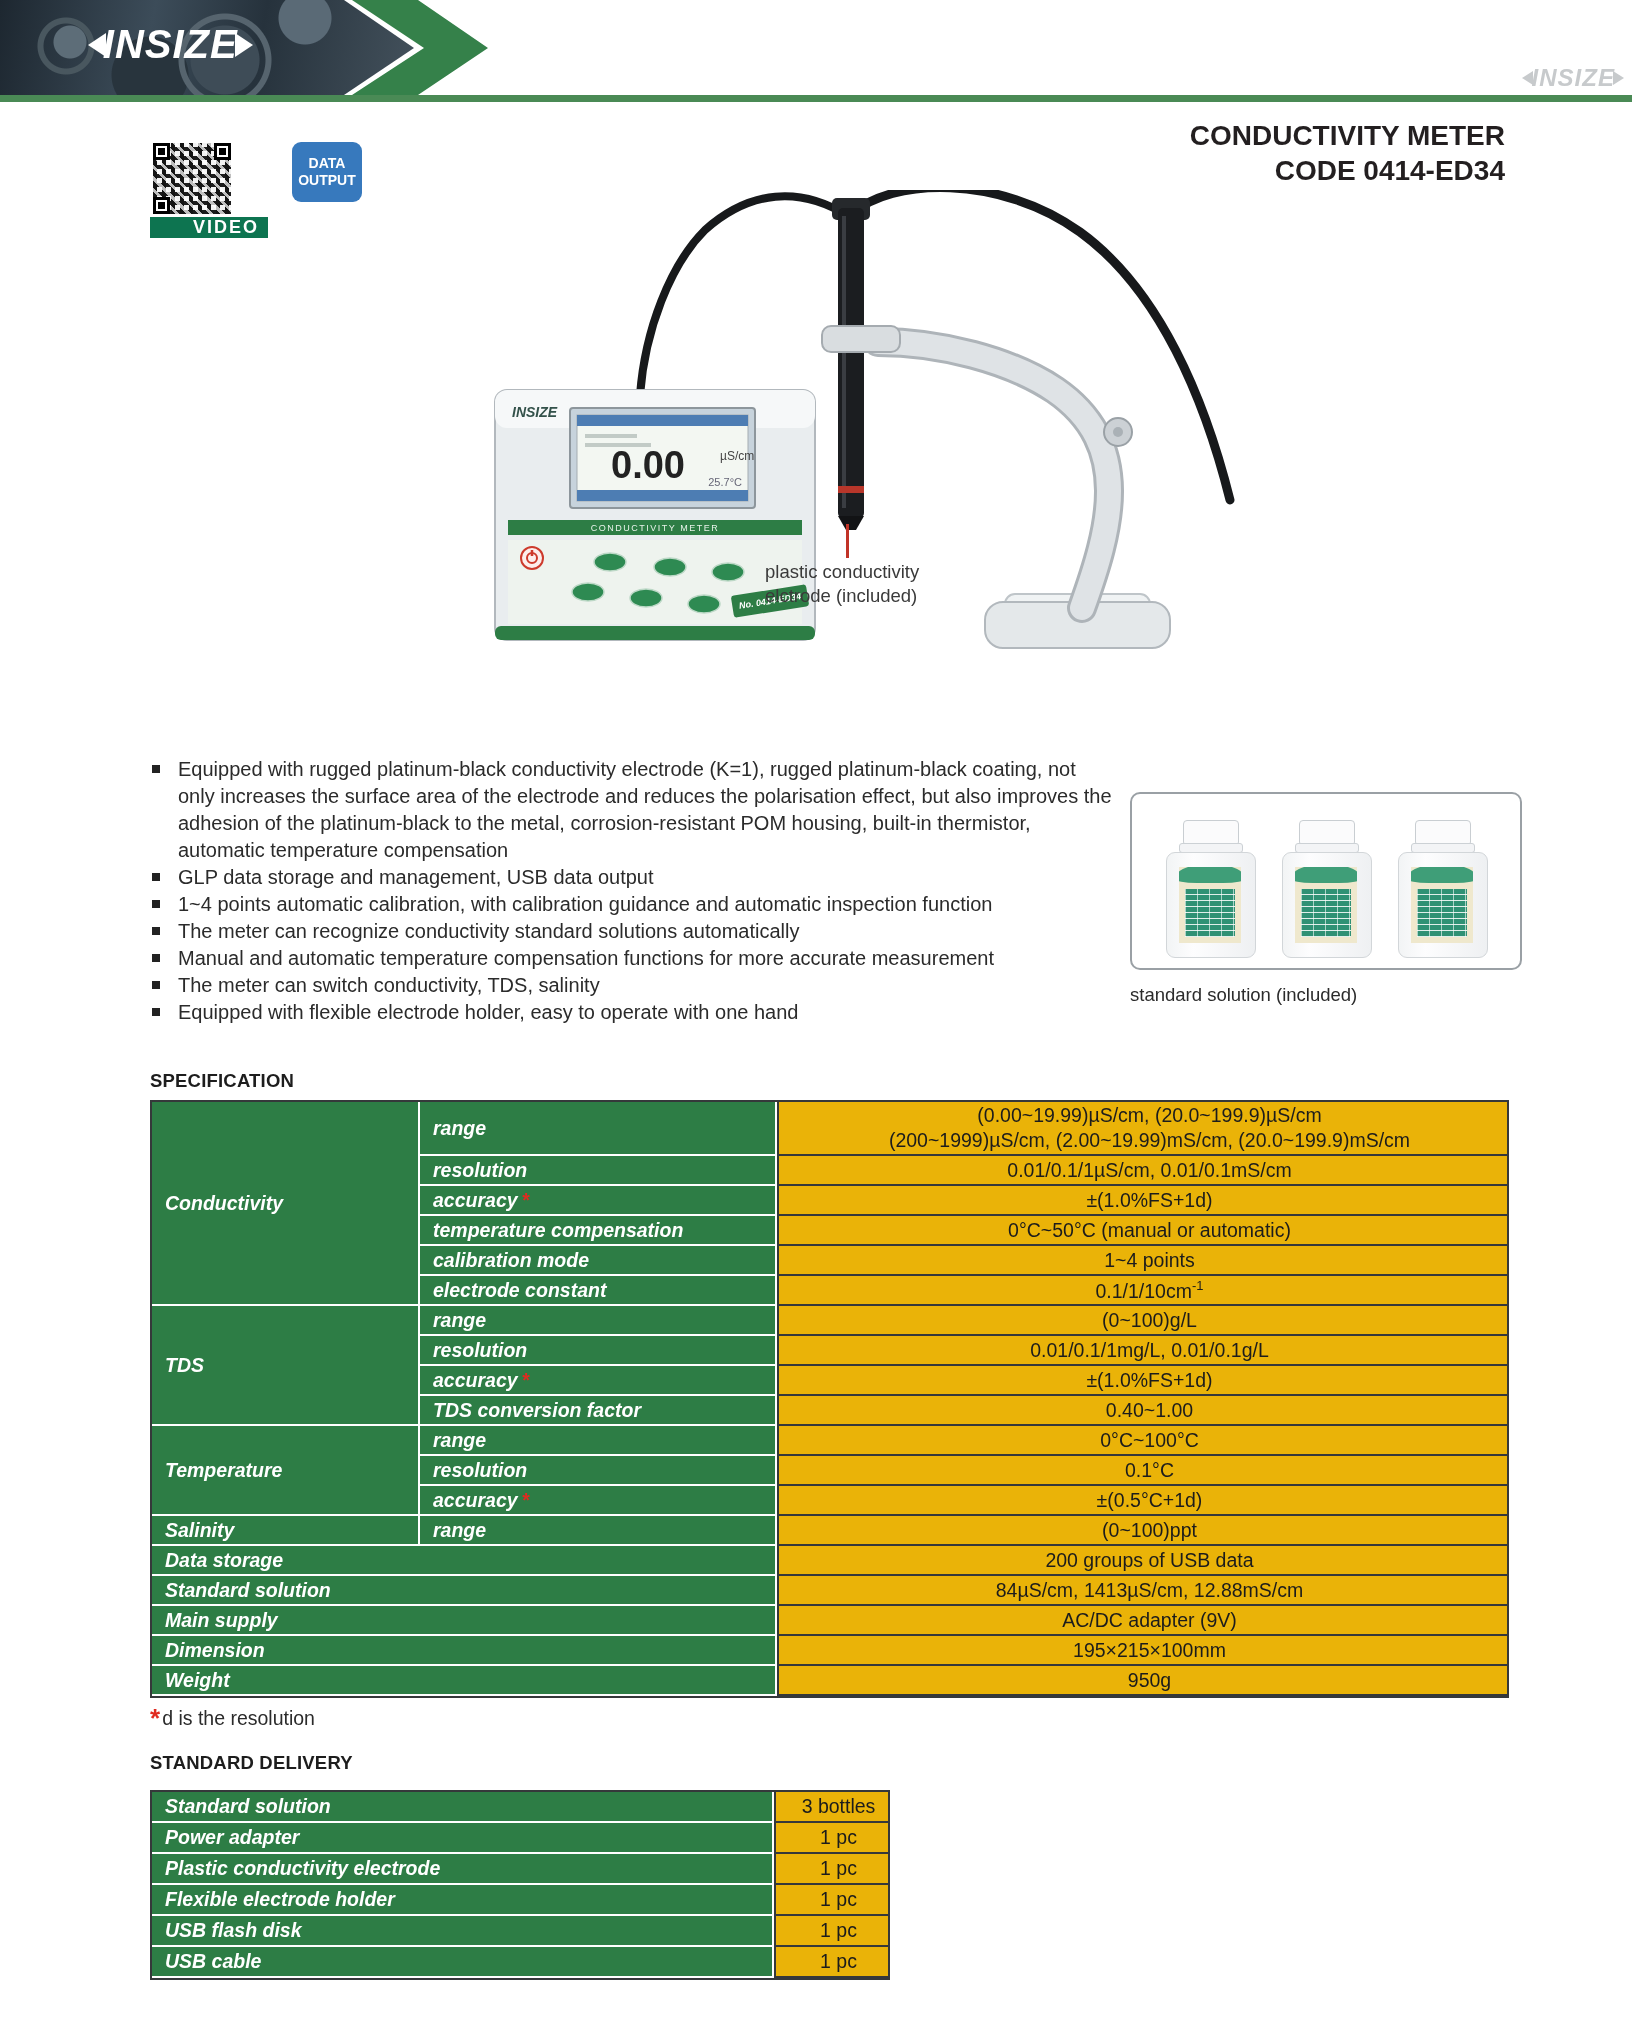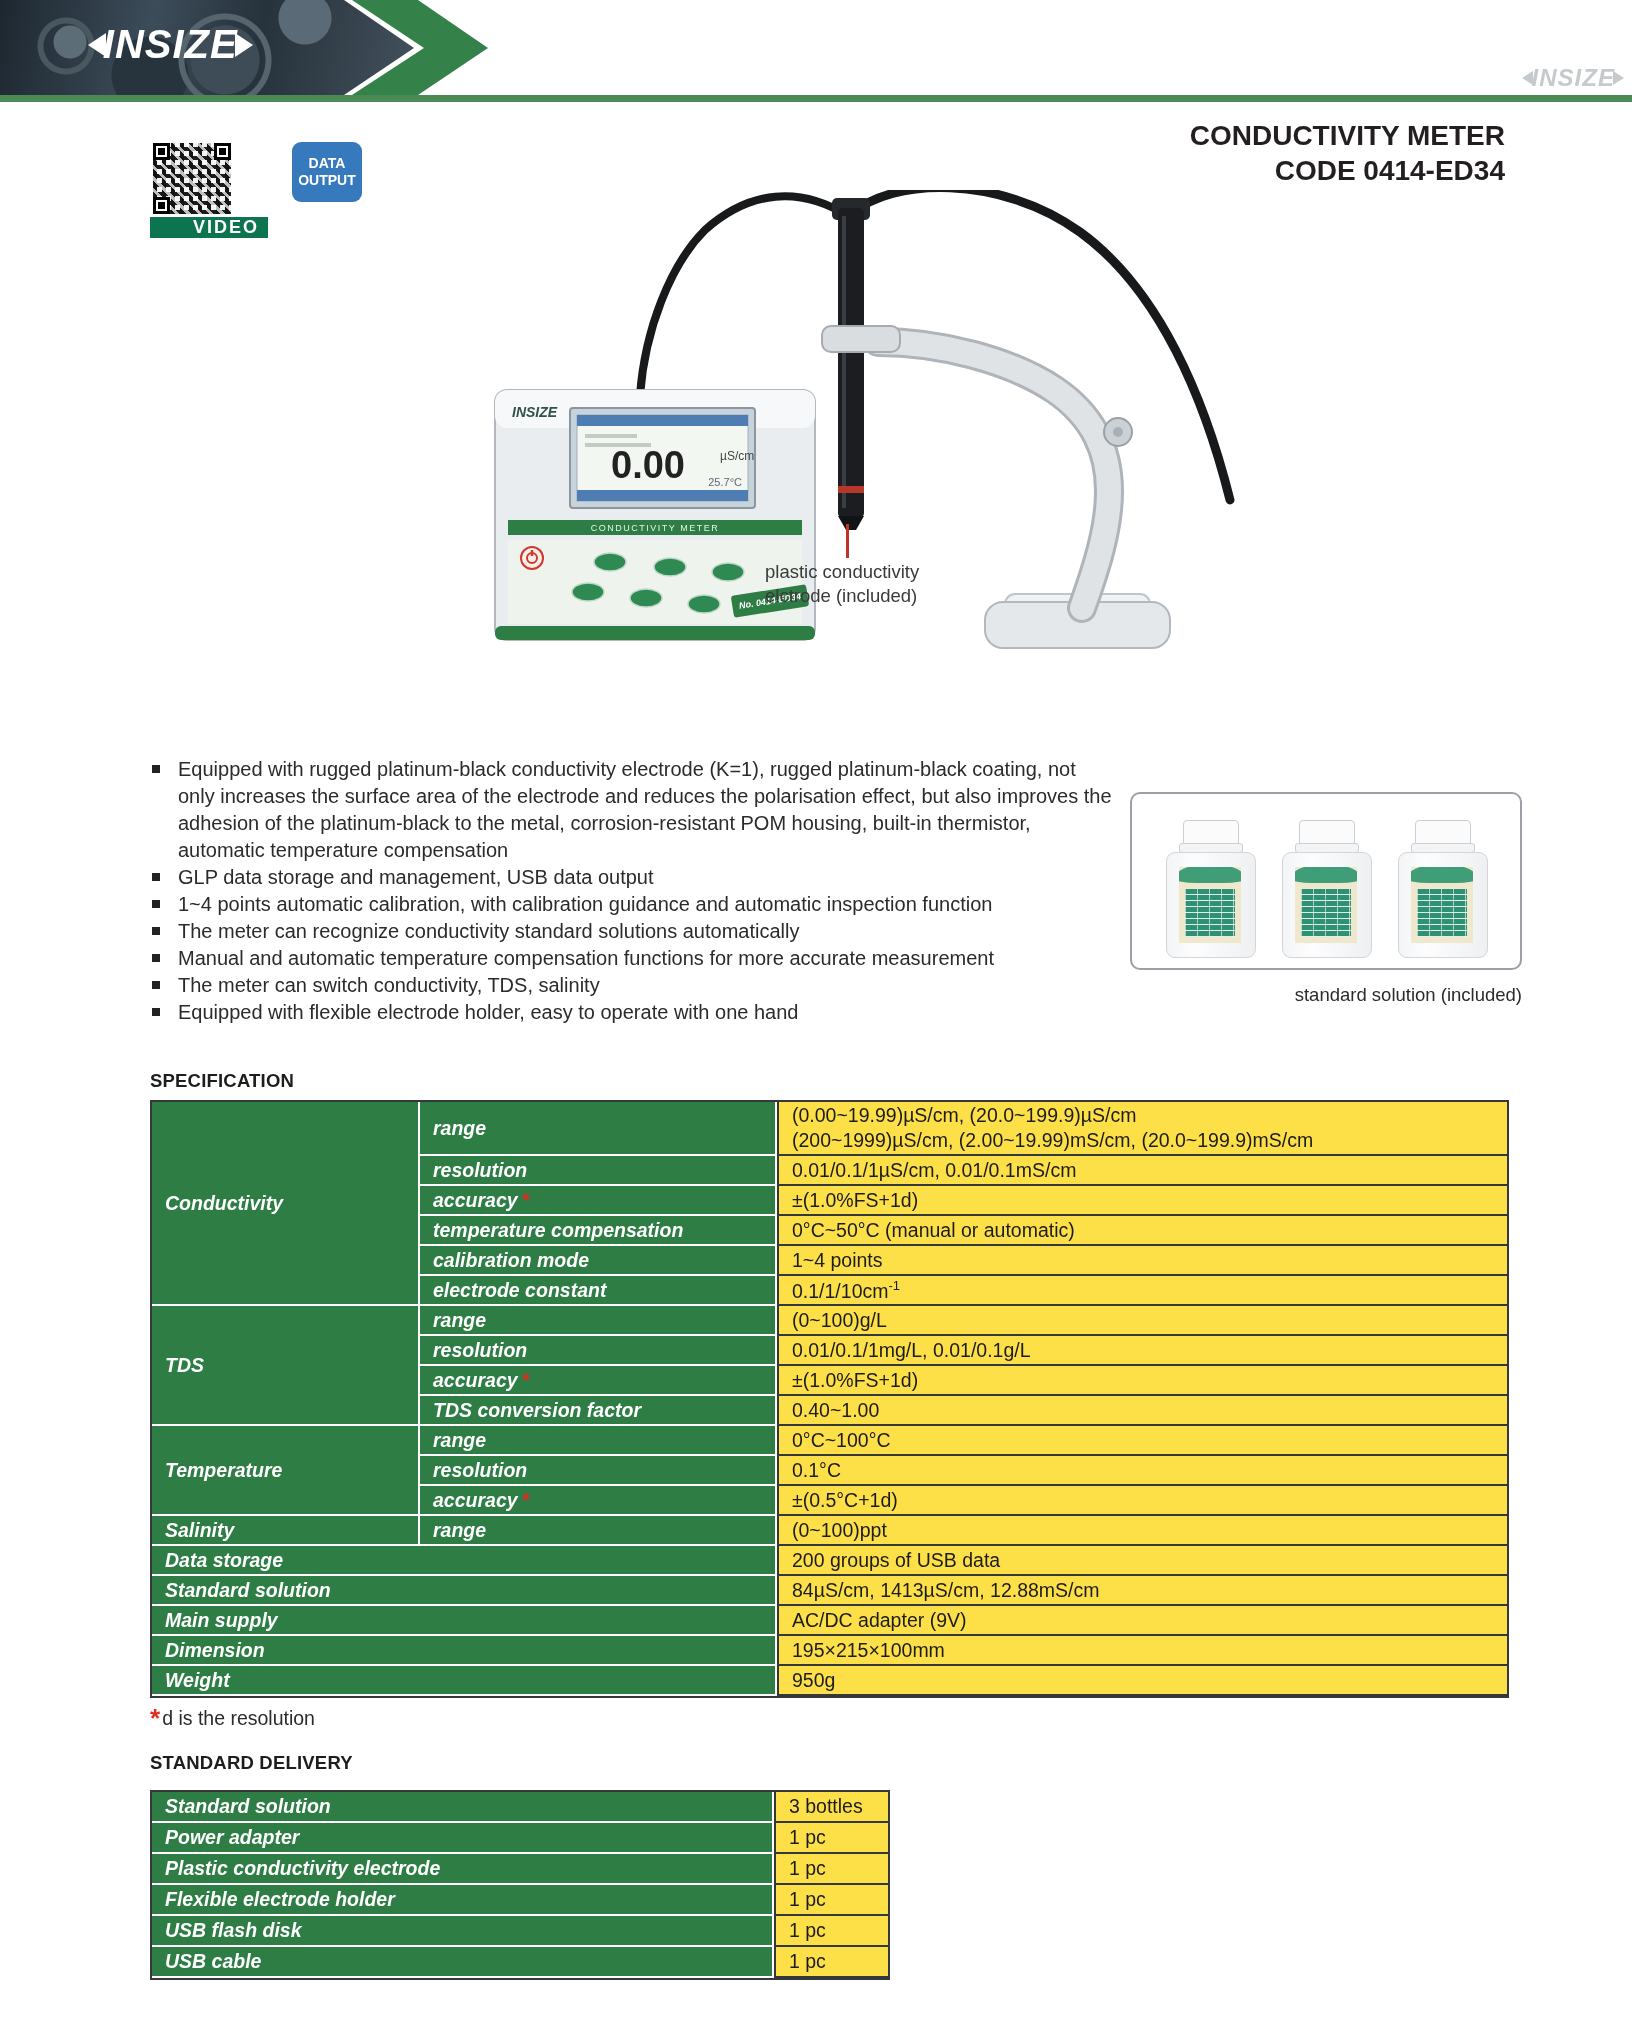--- a/index.html
+++ b/index.html
@@ -62,32 +62,32 @@
   .bottle{position:relative;width:92px;height:138px;}
   .b-cap{position:absolute;left:19px;top:0;width:54px;height:24px;background:#fbfbfc;border:1px solid #c9ced2;border-radius:4px;}
   .b-lip{position:absolute;left:15px;top:23px;width:62px;height:8px;background:#f3f4f6;border:1px solid #ccd1d5;border-radius:3px;}
   .b-body{position:absolute;left:2px;top:32px;width:88px;height:104px;background:linear-gradient(90deg,#f2f4f5,#fdfdfe 30%,#eef0f2);
           border:1px solid #d2d6d9;border-radius:9px;}
   .b-label{position:absolute;left:12px;top:14px;width:62px;height:76px;background:#efe8cd;overflow:hidden;}
   .b-arc{position:absolute;left:-4px;top:-2px;width:70px;height:18px;background:#3f9e78;border-radius:50% 50% 40% 40%/100% 100% 30% 30%;}
   .b-grid{position:absolute;left:6px;top:22px;width:50px;height:48px;background:
       repeating-linear-gradient(0deg,rgba(255,255,255,.85) 0 1px,transparent 1px 6px),
       repeating-linear-gradient(90deg,rgba(255,255,255,.6) 0 1px,transparent 1px 12px),#2f9174;}
-  .sol-caption{left:1130px;top:984px;width:392px;text-align:right;font-size:18.5px;color:#2b2b2b;}
+  .sol-caption{left:1130px;top:984px;width:392px;text-align:left;font-size:18.5px;color:#2b2b2b;}
 
   
   .sec-head{font-size:18.5px;font-weight:bold;color:#1d1d1d;letter-spacing:.2px;}
   .spec-head{left:150px;top:1070px;}
   .del-head{left:150px;top:1752px;}
 
   
   table.gtab{border-collapse:separate;border-spacing:0;border:2px solid #35383a;background:#fff;table-layout:fixed;}
   table.gtab td{box-sizing:border-box;vertical-align:middle;font-size:19.5px;padding:0 0 0 13px;overflow:hidden;white-space:nowrap;}
   td.gcell{background:#2d7d45;color:#fff;font-weight:bold;border-right:2px solid #fff;border-bottom:2px solid #fff;font-style:italic;}
-  td.vcell{background:#fde047;color:#1c1c1c;border-left:2px solid #35383a;border-bottom:2px solid #35383a;}
+  td.vcell{background:#eab308;color:#1c1c1c;border-left:2px solid #35383a;border-bottom:2px solid #35383a;text-align:center;}
   .spec-table{left:150px;top:1100px;width:1355px;}
   .spec-table tr{height:30px;} .spec-table tr.tall{height:54px;}
   .del-table{left:150px;top:1790px;width:736px;}
   .del-table tr{height:31px;}
   .star{color:#e02b20;margin-left:4px;font-weight:bold;}
   .v2{line-height:25px;}
   sup{font-size:13px;}
 
   
   .footnote{left:150px;top:1703px;font-size:19.5px;color:#2b2b2b;}

